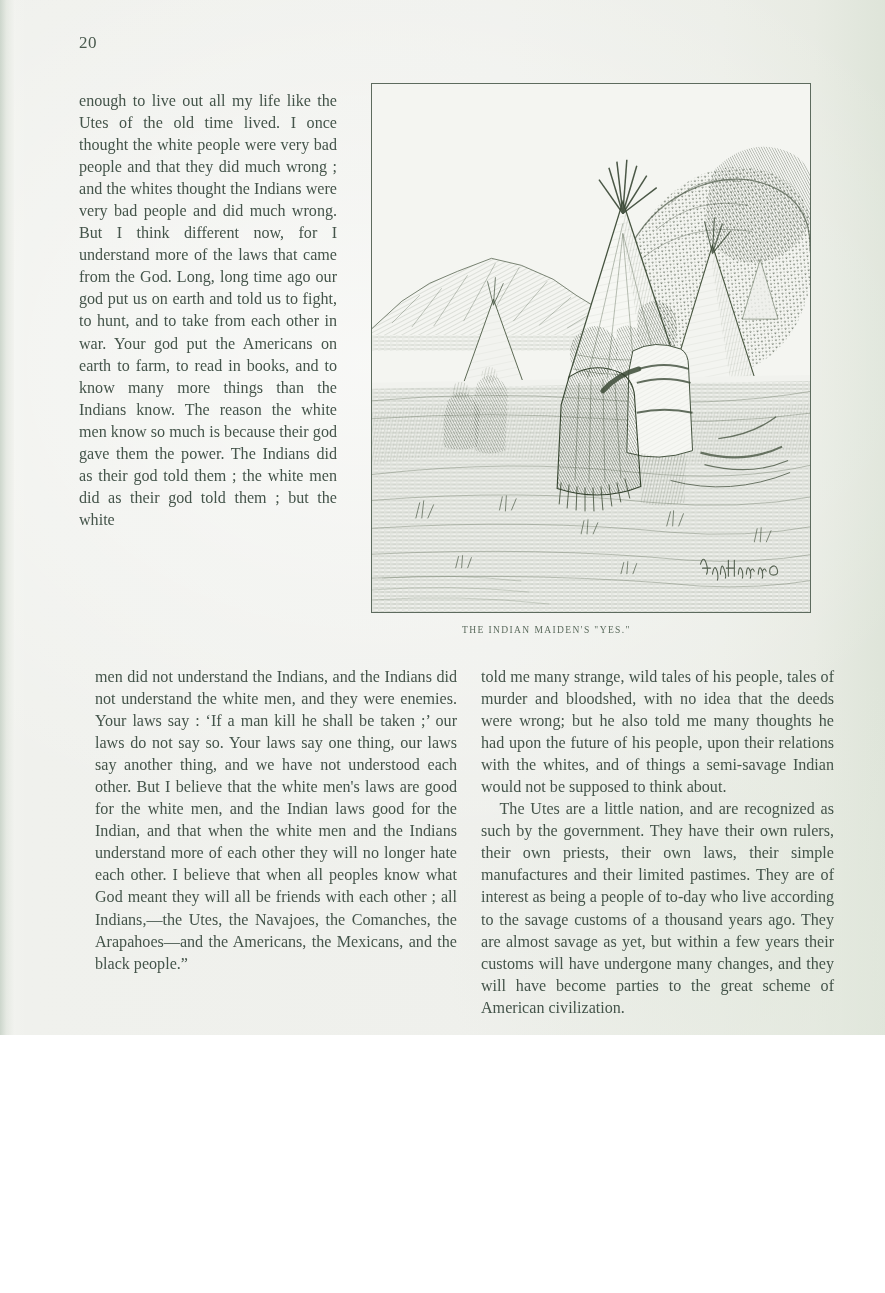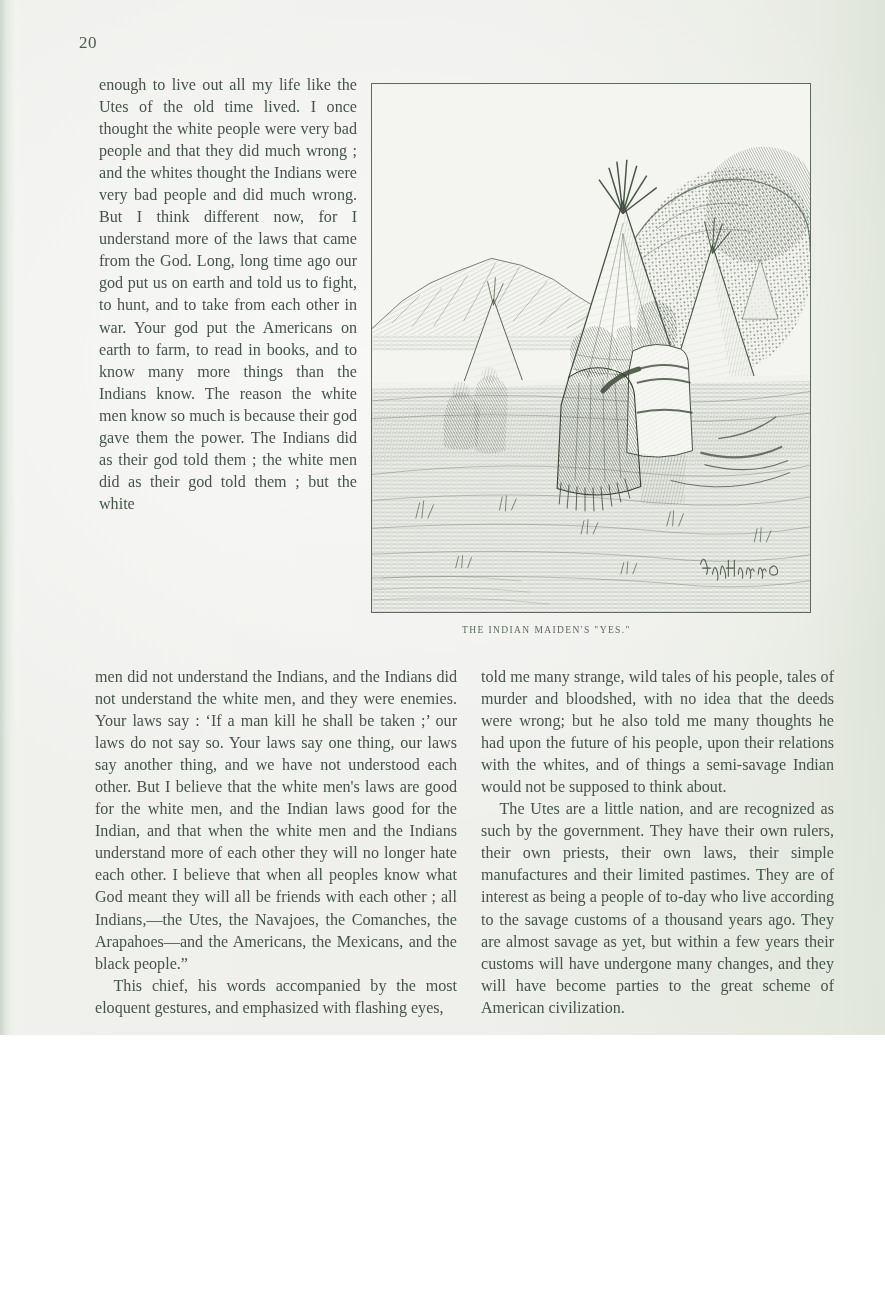--- a/index.html
+++ b/index.html
@@ -103,23 +103,22 @@
     text-align: justify;
     text-justify: inter-word;
     color: #44544a;
     hyphens: none;
   }
   .col-text p { margin: 0; }
   .col-text p + p { text-indent: 1.15em; }
 
   #col-left-top {
     left: 79px;
-    top: 74px;
+    top: 90px;
     width: 258px;
-    margin-left: 20px;
   }
 
   #col-left-bottom {
     left: 95px;
     top: 666px;
     width: 362px;
   }
 
   #col-right-bottom {
     left: 481px;
@@ -350,21 +349,20 @@
     </div>
 
     <div class="illus-caption">THE INDIAN MAIDEN'S "YES."</div>
 
     <div class="col-text" id="col-left-top">
       <p>enough to live out all my life like the Utes of the old time lived.  I once thought the white people were very bad people and that they did much wrong ; and the whites thought the Indians were very bad people and did much wrong.  But I think different now, for I understand more of the laws that came from the God.  Long, long time ago our god put us on earth and told us to fight, to hunt, and to take from each other in war.  Your god put the Americans on earth to farm, to read in books, and to know many more things than the Indians know.  The reason the white men know so much is because their god gave them the power.  The Indians did as their god told them ; the white men did as their god told them ; but the white</p>
     </div>
 
     <div class="col-text" id="col-left-bottom">
       <p>men did not understand the Indians, and the Indians did not understand the white men, and they were enemies.  Your laws say : ‘If a man kill he shall be taken ;’ our laws do not say so.  Your laws say one thing, our laws say another thing, and we have not understood each other.  But I believe that the white men's laws are good for the white men, and the Indian laws good for the Indian, and that when the white men and the Indians understand more of each other they will no longer hate each other.  I believe that when all peoples know what God meant they will all be friends with each other ; all Indians,—the Utes, the Navajoes, the Comanches, the Arapahoes—and the Americans, the Mexicans, and the black people.”</p>
-      <p>This chief, his words accompanied by the most eloquent gestures, and emphasized with flashing eyes,</p>
     </div>
 
     <div class="col-text" id="col-right-bottom">
       <p>told me many strange, wild tales of his people, tales of murder and bloodshed, with no idea that the deeds were wrong; but he also told me many thoughts he had upon the future of his people, upon their relations with the whites, and of things a semi-savage Indian would not be supposed to think about.</p>
       <p>The Utes are a little nation, and are recognized as such by the government.  They have their own rulers, their own priests, their own laws, their simple manufactures and their limited pastimes.  They are of interest as being a people of to-day who live according to the savage customs of a thousand years ago.  They are almost savage as yet, but within a few years their customs will have undergone many changes, and they will have become parties to the great scheme of American civilization.</p>
     </div>
 
   </div>
 </div>
 

